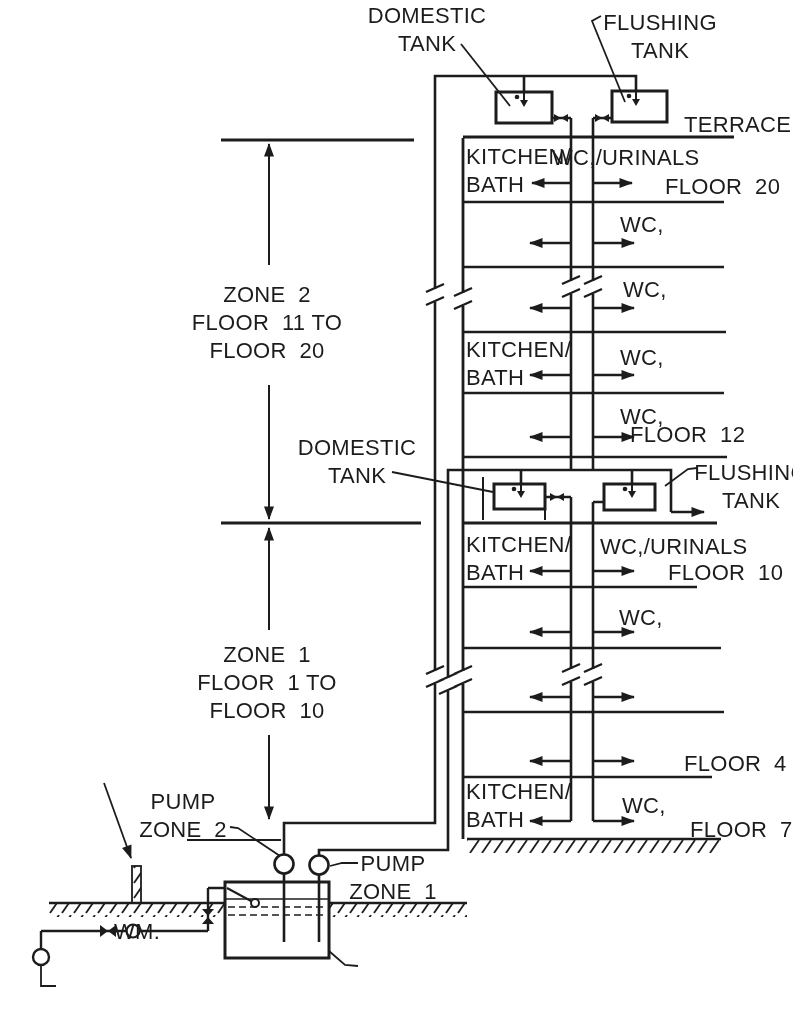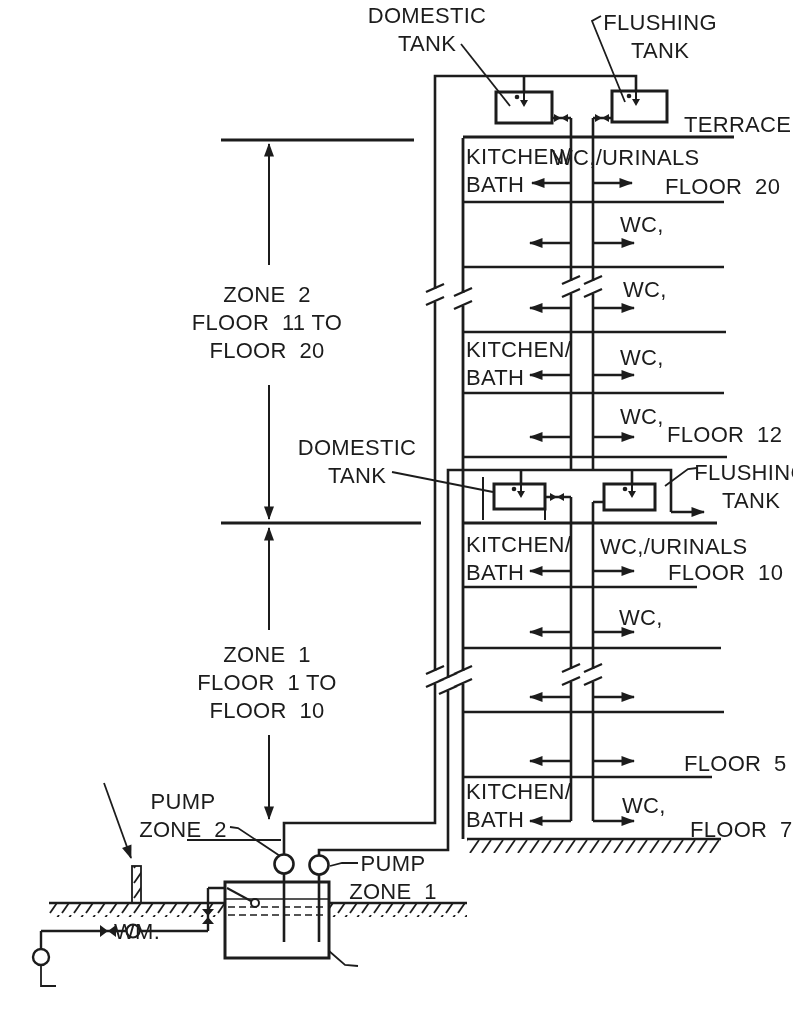--- a/index.html
+++ b/index.html
@@ -161,31 +161,31 @@
   <div class="lbl" style="left:442px;top:143px">KITCHEN/
 BATH</div>
   <div class="lbl" style="left:528px;top:144px">WC,/URINALS</div>
   <div class="lbl" style="left:641px;top:173px">FLOOR  20</div>
   <div class="lbl" style="left:596px;top:211px">WC,</div>
   <div class="lbl" style="left:599px;top:276px">WC,</div>
   <div class="lbl" style="left:442px;top:336px">KITCHEN/
 BATH</div>
   <div class="lbl" style="left:596px;top:344px">WC,</div>
   <div class="lbl" style="left:596px;top:403px">WC,</div>
-  <div class="lbl" style="left:643px;top:421px">FLOOR  12</div>
+  <div class="lbl" style="left:606px;top:421px">FLOOR  12</div>
   <div class="lbl ctr" style="left:269px;top:434px;width:128px">DOMESTIC
 TANK</div>
   <div class="lbl ctr" style="left:662px;top:459px;width:130px">FLUSHING
 TANK</div>
   <div class="lbl" style="left:442px;top:531px">KITCHEN/
 BATH</div>
   <div class="lbl" style="left:576px;top:533px">WC,/URINALS</div>
   <div class="lbl" style="left:644px;top:559px">FLOOR  10</div>
   <div class="lbl" style="left:595px;top:604px">WC,</div>
-  <div class="lbl" style="left:660px;top:750px">FLOOR  5</div>
+  <div class="lbl" style="left:660px;top:750px">FLOOR  4</div>
   <div class="lbl" style="left:442px;top:778px">KITCHEN/
 BATH</div>
   <div class="lbl" style="left:598px;top:792px">WC,</div>
   <div class="lbl" style="left:666px;top:816px">FLOOR  7</div>
   <div class="lbl ctr" style="left:143px;top:281px;width:200px">ZONE  2
 FLOOR  11 TO
 FLOOR  20</div>
   <div class="lbl ctr" style="left:143px;top:641px;width:200px">ZONE  1
 FLOOR  1 TO
 FLOOR  10</div>

